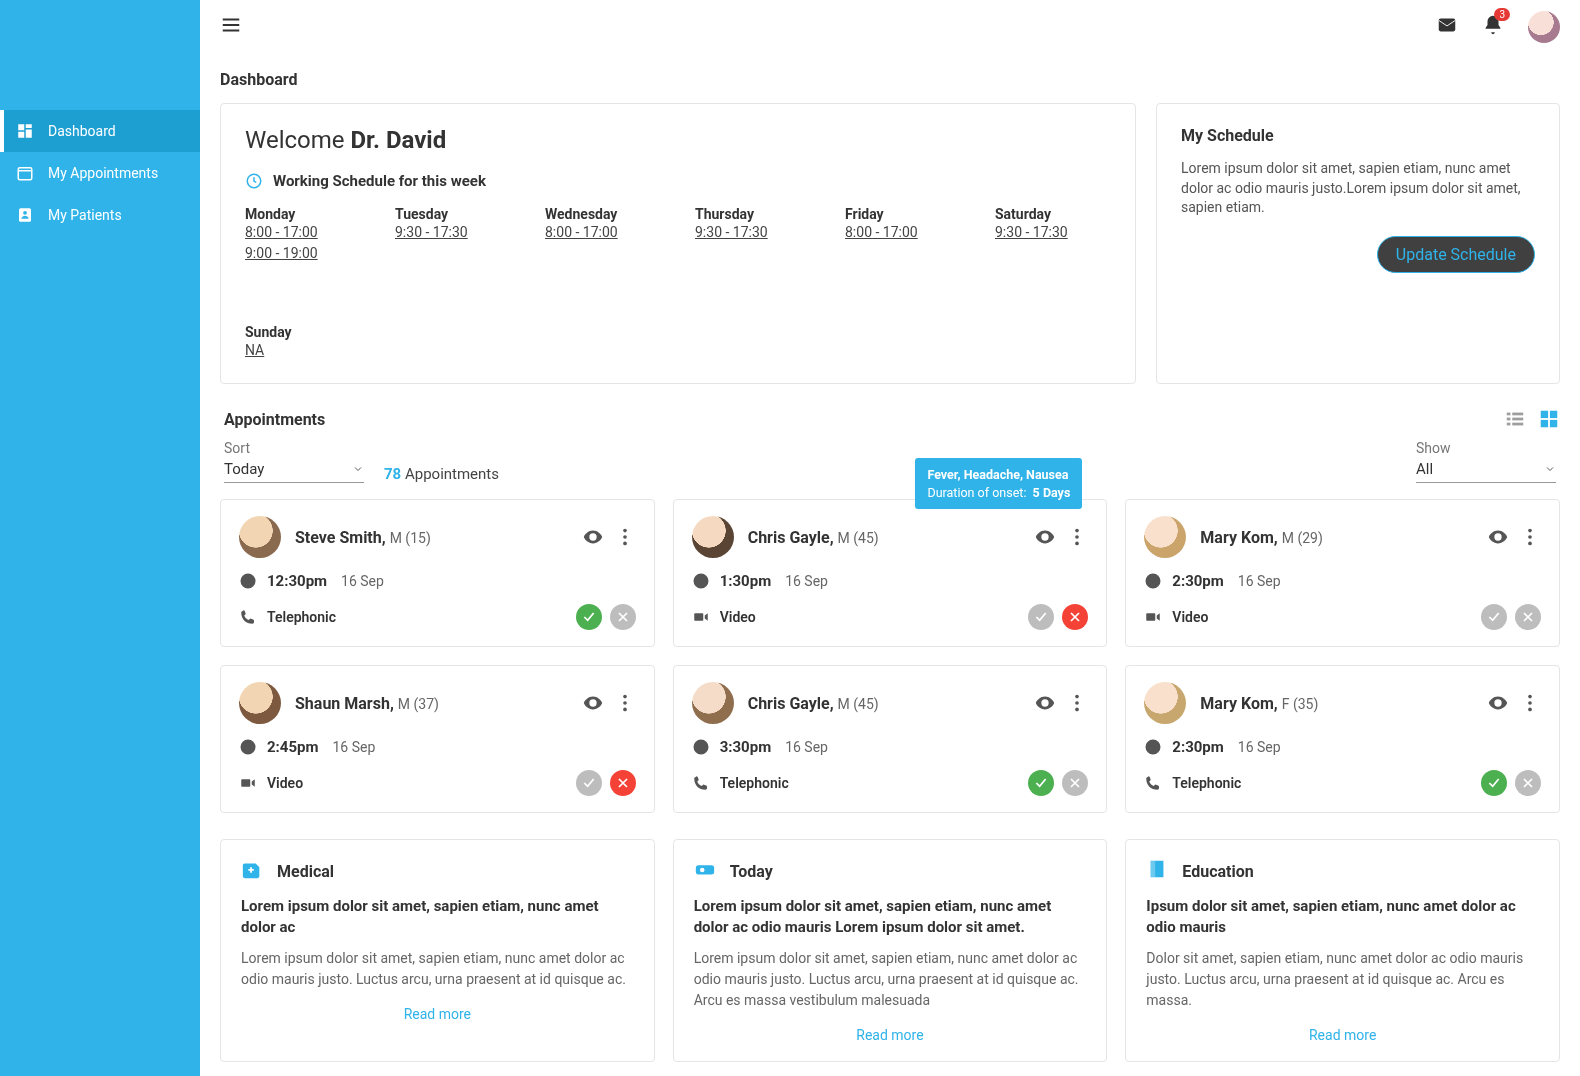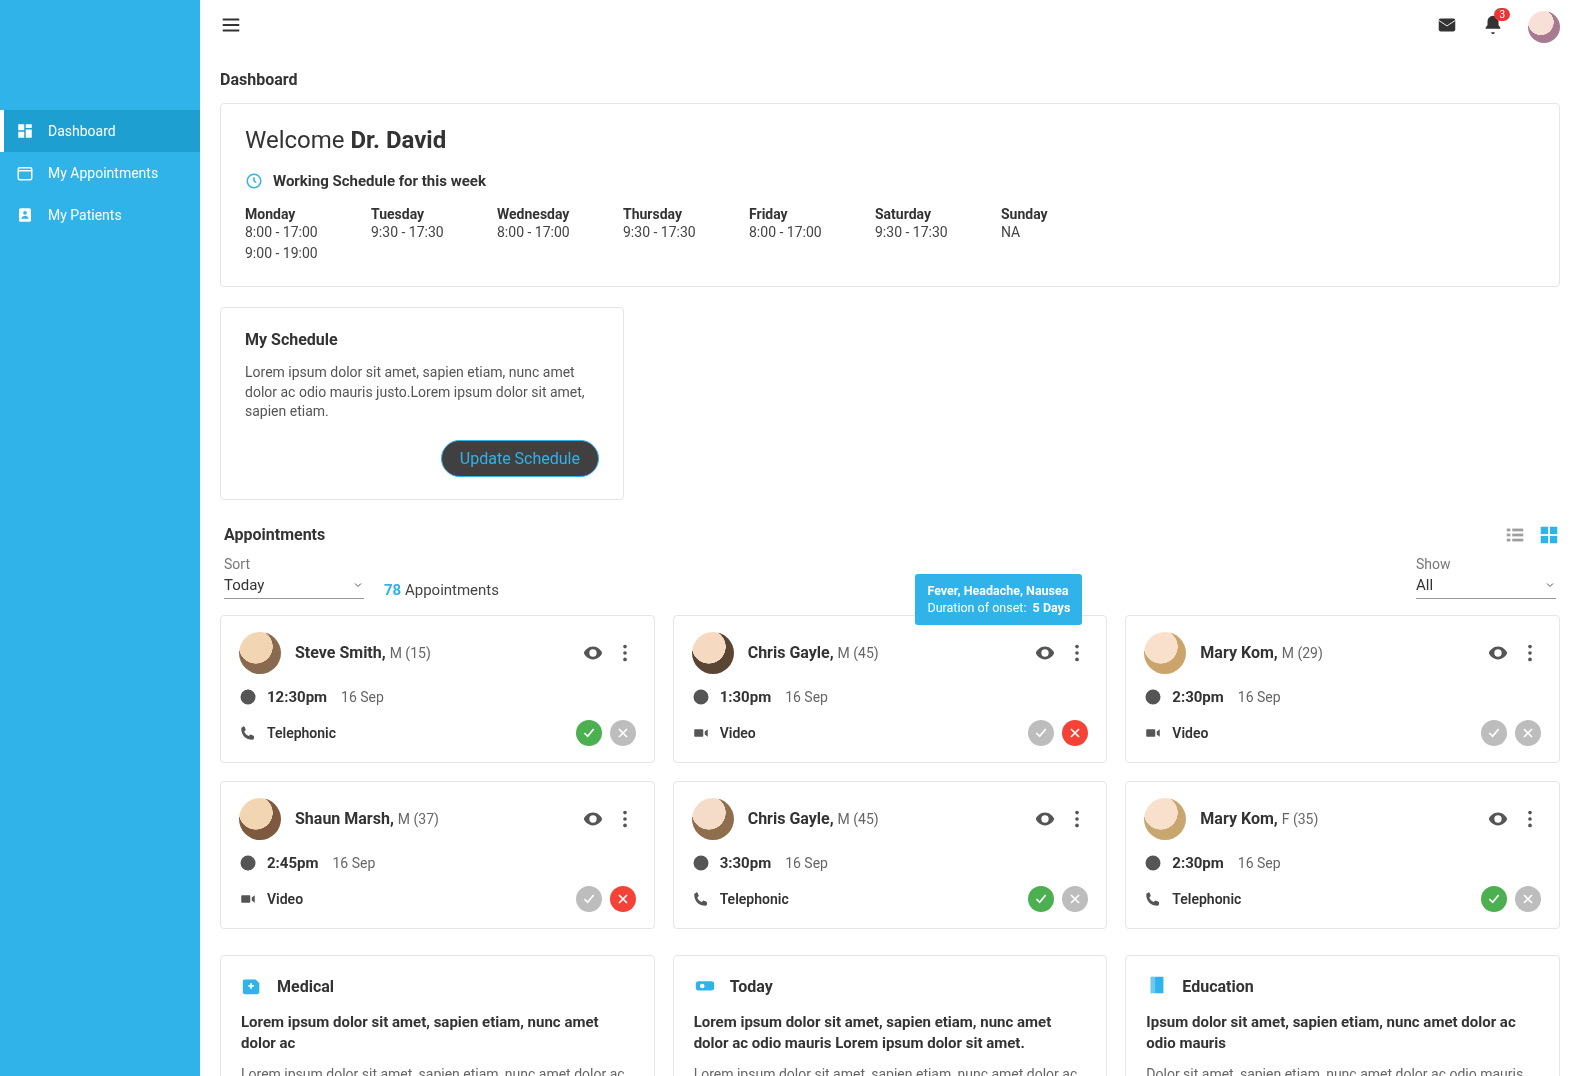--- a/index.html
+++ b/index.html
@@ -16,31 +16,31 @@
   .topbar { height:54px; display:flex; align-items:center; padding:0 20px; }
   .topbar .right { margin-left:auto; display:flex; align-items:center; gap:24px; }
   .icon-btn { position:relative; cursor:pointer; }
   .icon-btn svg { width:22px; height:22px; fill:#333; }
   .badge { position:absolute; top:-6px; right:-6px; background:#e53935; color:#fff; font-size:10px; border-radius:10px; padding:1px 5px; }
   .avatar-small { width:32px; height:32px; border-radius:50%; background:linear-gradient(135deg,#c9a0dc,#e8b4b8); display:inline-block; }
   
   .page-title { padding:16px 20px 6px 20px; font-weight:700; font-size:16px; }
   
   .content { padding:8px 10px 30px 10px; }
-  .row1 { display:flex; gap:20px; padding:0 10px;flex-direction:column; }
+  .row1 { display:flex; gap:20px; padding:0 10px; }
   .card { background:#fff; border:1px solid #e5e5e5; border-radius:4px; padding:22px 24px; }
   .welcome-card { flex:1; }
   .welcome-title { font-size:24px; font-weight:400; margin-bottom:18px; }
   .welcome-title strong { font-weight:700; }
   .ws-header { display:flex; align-items:center; gap:10px; font-weight:700; font-size:15px; margin-bottom:16px; }
   .ws-header svg { width:18px; height:18px; fill:none; stroke:#2fb3e9; stroke-width:2; }
-  .days { display:flex; gap:36px; flex-wrap:wrap; }
+  .days { display:flex; gap:60px; flex-wrap:wrap; }
   .day { min-width:90px; }
   .day-name { font-weight:700; font-size:14px; }
-  .day-time { font-size:14px; color:#444; line-height:1.5; }
+  .day-time { font-size:14px; color:#444; line-height:1.5;text-decoration:underline; }
   .schedule-card { width:404px; }
   .schedule-card h3 { font-size:16px; font-weight:700; margin-bottom:14px; }
   .schedule-card p { font-size:14px; color:#555; line-height:1.4; margin-bottom:18px; }
   .btn-outline { float:right; border:1px solid #2fb3e9; color:#2fb3e9; background:#404040; padding:8px 18px; border-radius:20px; font-size:16px; cursor:pointer; }
   
   .appt-header { display:flex; align-items:center; padding:24px 10px 6px 14px; }
   .appt-header h2 { font-size:16px; font-weight:700; }
   .view-toggles { margin-left:auto; display:flex; gap:12px; }
   .view-toggles svg { width:22px; height:22px; cursor:pointer; }
   .filters { display:flex; align-items:flex-end; padding:4px 14px 16px 14px; gap:20px; }

